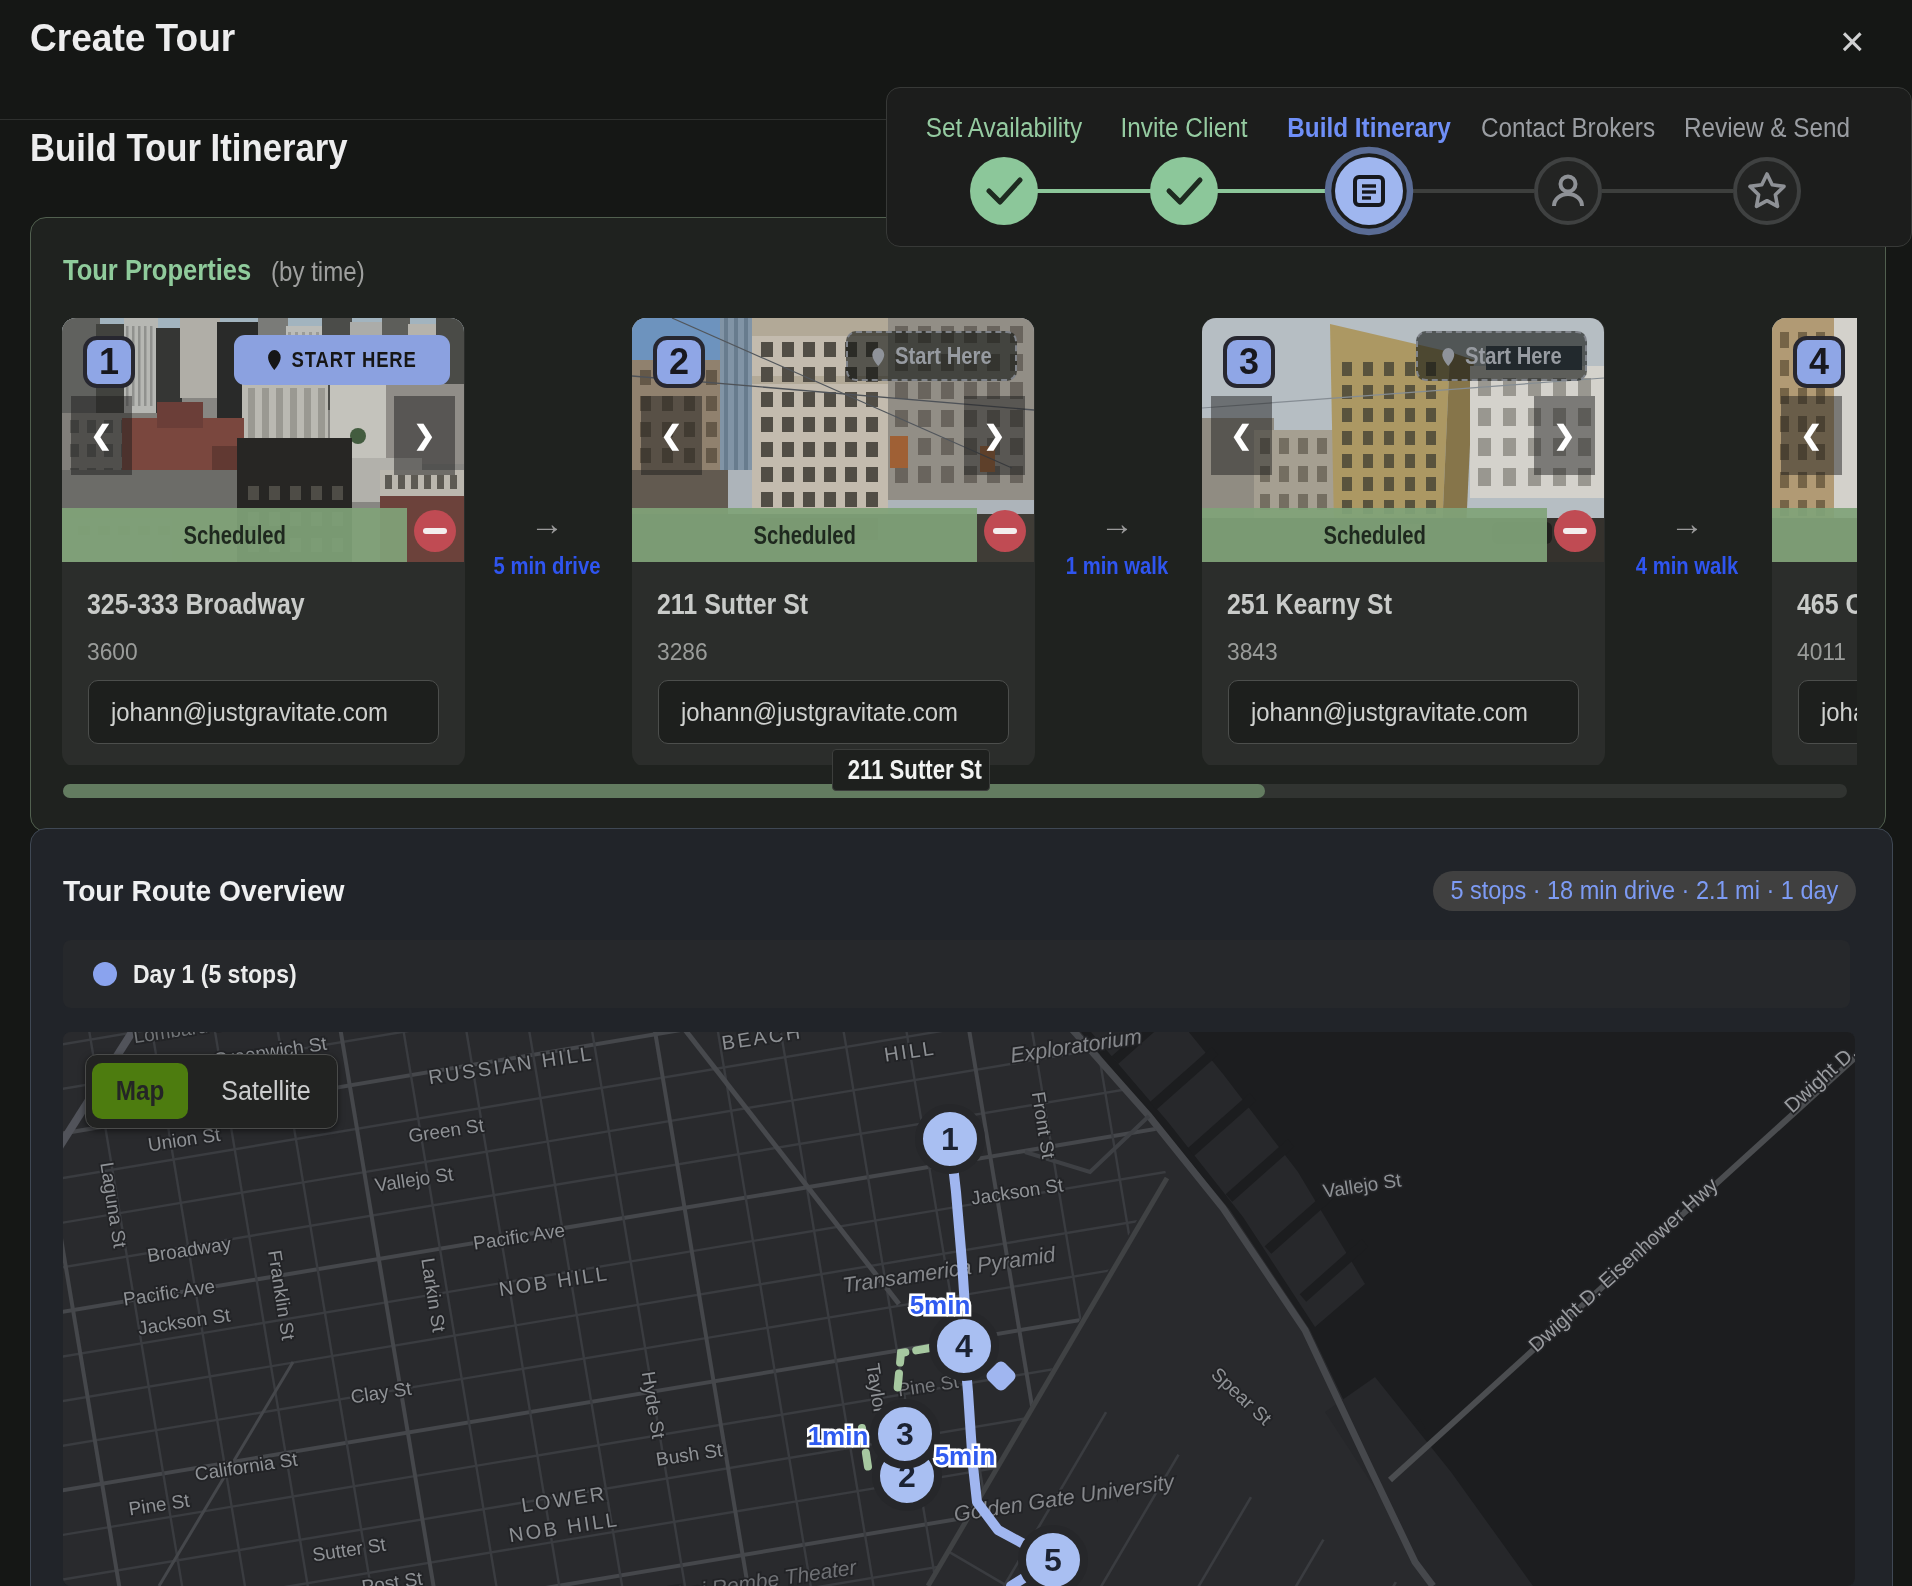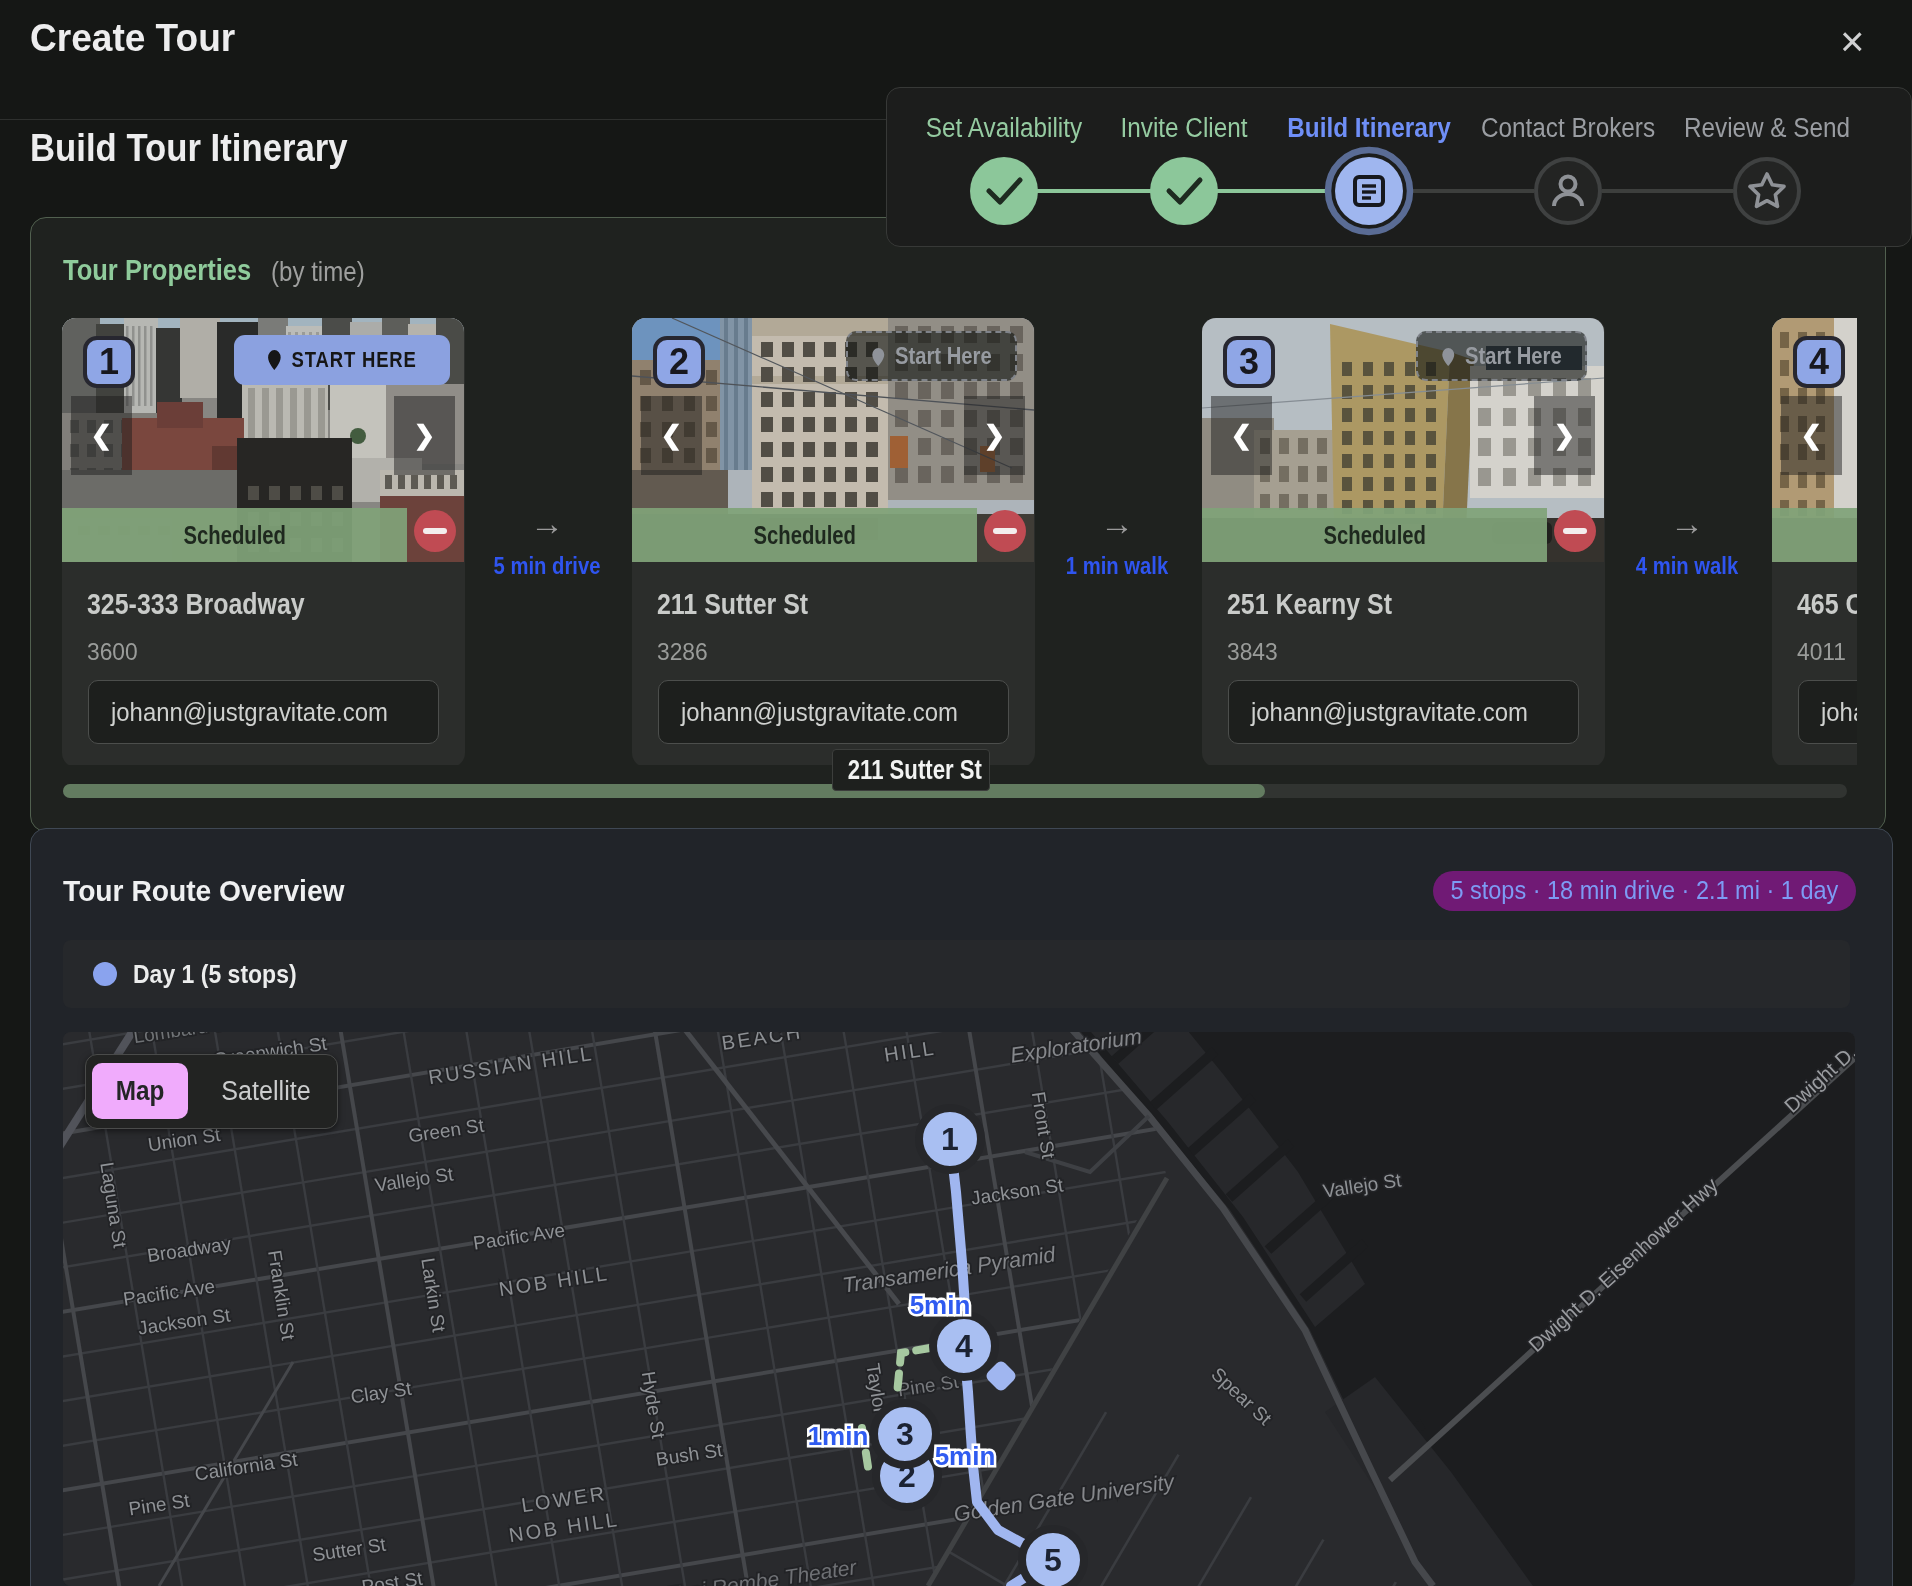--- a/index.html
+++ b/index.html
@@ -491,21 +491,21 @@
     <div style="position:absolute;left:1657px;top:500px;width:60px;height:46px;color:#9a9a9a;font-size:34px;text-align:center;line-height:46px;">→</div>
     <div style="position:absolute;left:1597px;top:553px;width:180px;text-align:center;color:#2f55f0;font-size:23px;font-weight:bold;transform:scaleX(0.88);">4 min walk</div>
 
   <div class="abs" style="left:63px;top:784px;width:1784px;height:14px;background:#313431;border-radius:7px;"></div>
   <div class="abs" style="left:63px;top:784px;width:1202px;height:14px;background:#637c60;border-radius:7px;"></div>
 
   <div class="abs" style="left:832px;top:749px;width:158px;height:42px;background:#1e201e;border:1px solid #3c3e3c;border-radius:4px;font-size:27px;font-weight:bold;text-align:center;line-height:40px;white-space:nowrap;"><span style="display:inline-block;color:#f2f3f2;transform:scaleX(0.82);">211 Sutter St</span></div>
 
   <div class="abs" style="left:30px;top:828px;width:1863px;height:900px;background:#212429;border:1px solid #3f4854;border-radius:16px;"></div>
   <div class="abs" style="left:63px;top:874px;font-size:30px;font-weight:bold;color:#eff0f1;transform:scaleX(0.94);transform-origin:0 50%;">Tour Route Overview</div>
-  <div class="abs" style="left:1433px;top:871px;width:423px;height:40px;background:#701a75;border-radius:20px;font-size:25px;text-align:center;line-height:39px;white-space:nowrap;"><span style="display:inline-block;color:#7d9bf4;transform:scaleX(0.94);">5 stops · 18 min drive · 2.1 mi · 1 day</span></div>
+  <div class="abs" style="left:1433px;top:871px;width:423px;height:40px;background:#404040;border-radius:20px;font-size:25px;text-align:center;line-height:39px;white-space:nowrap;"><span style="display:inline-block;color:#7d9bf4;transform:scaleX(0.94);">5 stops · 18 min drive · 2.1 mi · 1 day</span></div>
   <div class="abs" style="left:63px;top:940px;width:1787px;height:68px;background:#26282b;border-radius:8px;"></div>
   <div class="abs" style="left:93px;top:962px;width:24px;height:24px;border-radius:50%;background:#8aa3ee;"></div>
   <div class="abs" style="left:133px;top:960px;font-size:25px;font-weight:bold;color:#eceded;transform:scaleX(0.92);transform-origin:0 50%;">Day 1 (5 stops)</div>
 
   <div id="mapwrap" class="abs" style="left:63px;top:1032px;width:1792px;height:554px;border-radius:8px;overflow:hidden;background:#28292c;">
     <svg width="1792" height="554" viewBox="0 0 1792 554" style="position:absolute;left:0;top:0;">
         <defs>
           <clipPath id="nwclip">
             <polygon points="0,0 1018,0 1090,86 1104,146 1090,160 865,554 0,554"></polygon>
           </clipPath>
@@ -679,17 +679,17 @@
         <circle cx="901" cy="314" r="31" fill="#a9bff2" stroke="#26272a" stroke-width="8"></circle>
         <text x="901" y="325" text-anchor="middle" fill="#1c2333" style="font-size:32px;font-weight:bold;">4</text>
         <circle cx="990" cy="528" r="31" fill="#a9bff2" stroke="#26272a" stroke-width="8"></circle>
         <text x="990" y="539" text-anchor="middle" fill="#1c2333" style="font-size:32px;font-weight:bold;">5</text>
         <text x="877" y="282" text-anchor="middle" fill="#2f5bf0" stroke="#ffffff" stroke-width="5" paint-order="stroke" style="font-size:26px;font-weight:bold;">5min</text>
         <text x="775" y="413" text-anchor="middle" fill="#2f5bf0" stroke="#ffffff" stroke-width="5" paint-order="stroke" style="font-size:26px;font-weight:bold;">1min</text>
         <text x="902" y="433" text-anchor="middle" fill="#2f5bf0" stroke="#ffffff" stroke-width="5" paint-order="stroke" style="font-size:26px;font-weight:bold;">5min</text>
       </svg>
 
     <div class="abs" style="left:22px;top:22px;width:253px;height:75px;background:#222322;border:1px solid #4a4b4a;border-radius:12px;box-shadow:0 2px 6px rgba(0,0,0,.5);"></div>
-    <div class="abs" style="left:29px;top:31px;width:96px;height:56px;background:#f0abfc;border-radius:10px;font-weight:bold;font-size:27px;text-align:center;line-height:56px;"><span style="display:inline-block;color:#242526;transform:scaleX(0.9);">Map</span></div>
+    <div class="abs" style="left:29px;top:31px;width:96px;height:56px;background:#4d7c0f;border-radius:10px;font-weight:bold;font-size:27px;text-align:center;line-height:56px;"><span style="display:inline-block;color:#242526;transform:scaleX(0.9);">Map</span></div>
     <div class="abs" style="left:138px;top:31px;width:130px;height:56px;font-size:27px;text-align:center;line-height:56px;"><span style="display:inline-block;color:#cccdce;transform:scaleX(0.93);">Satellite</span></div>
   </div>
 
 </div>
 
 </body></html>

